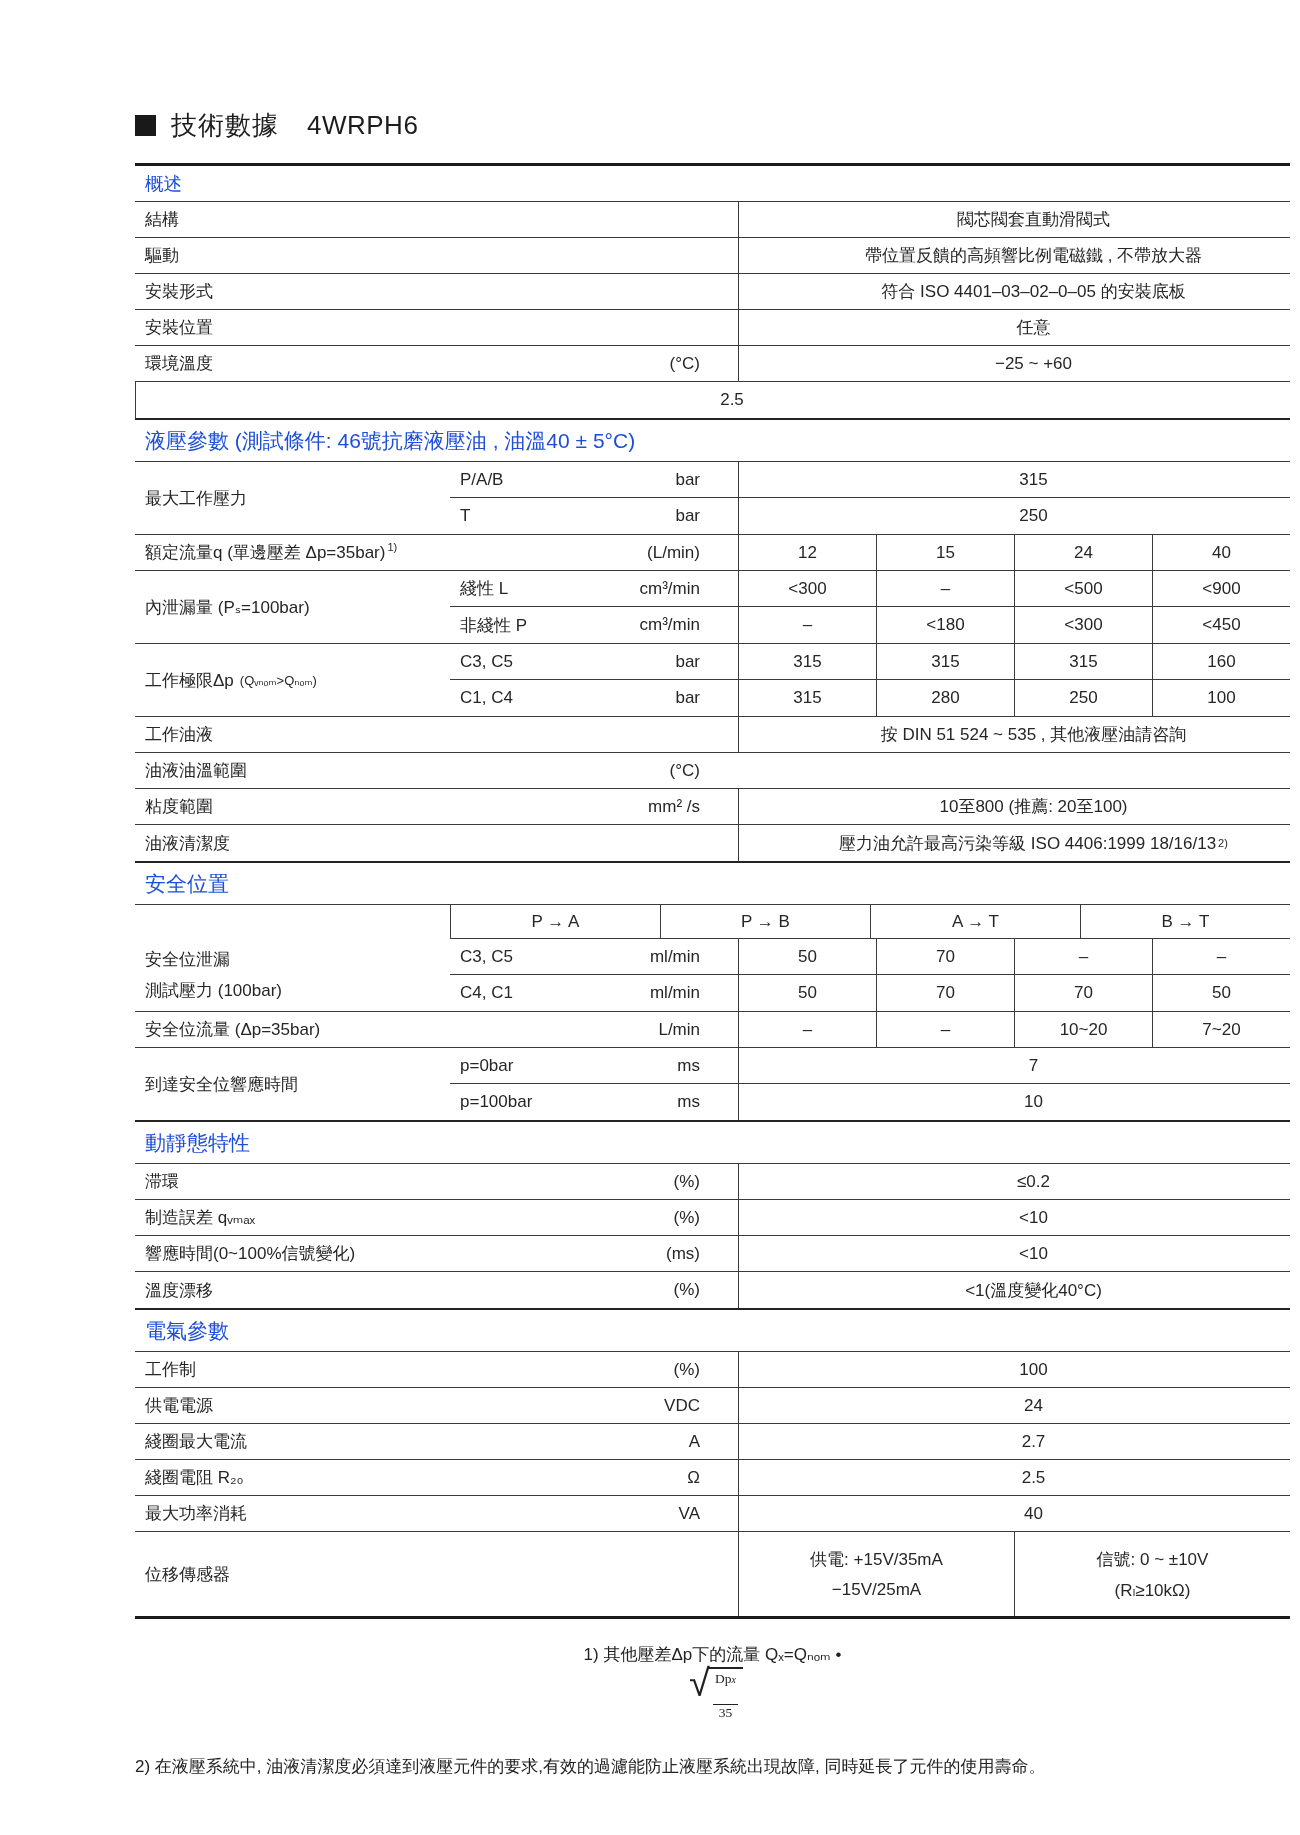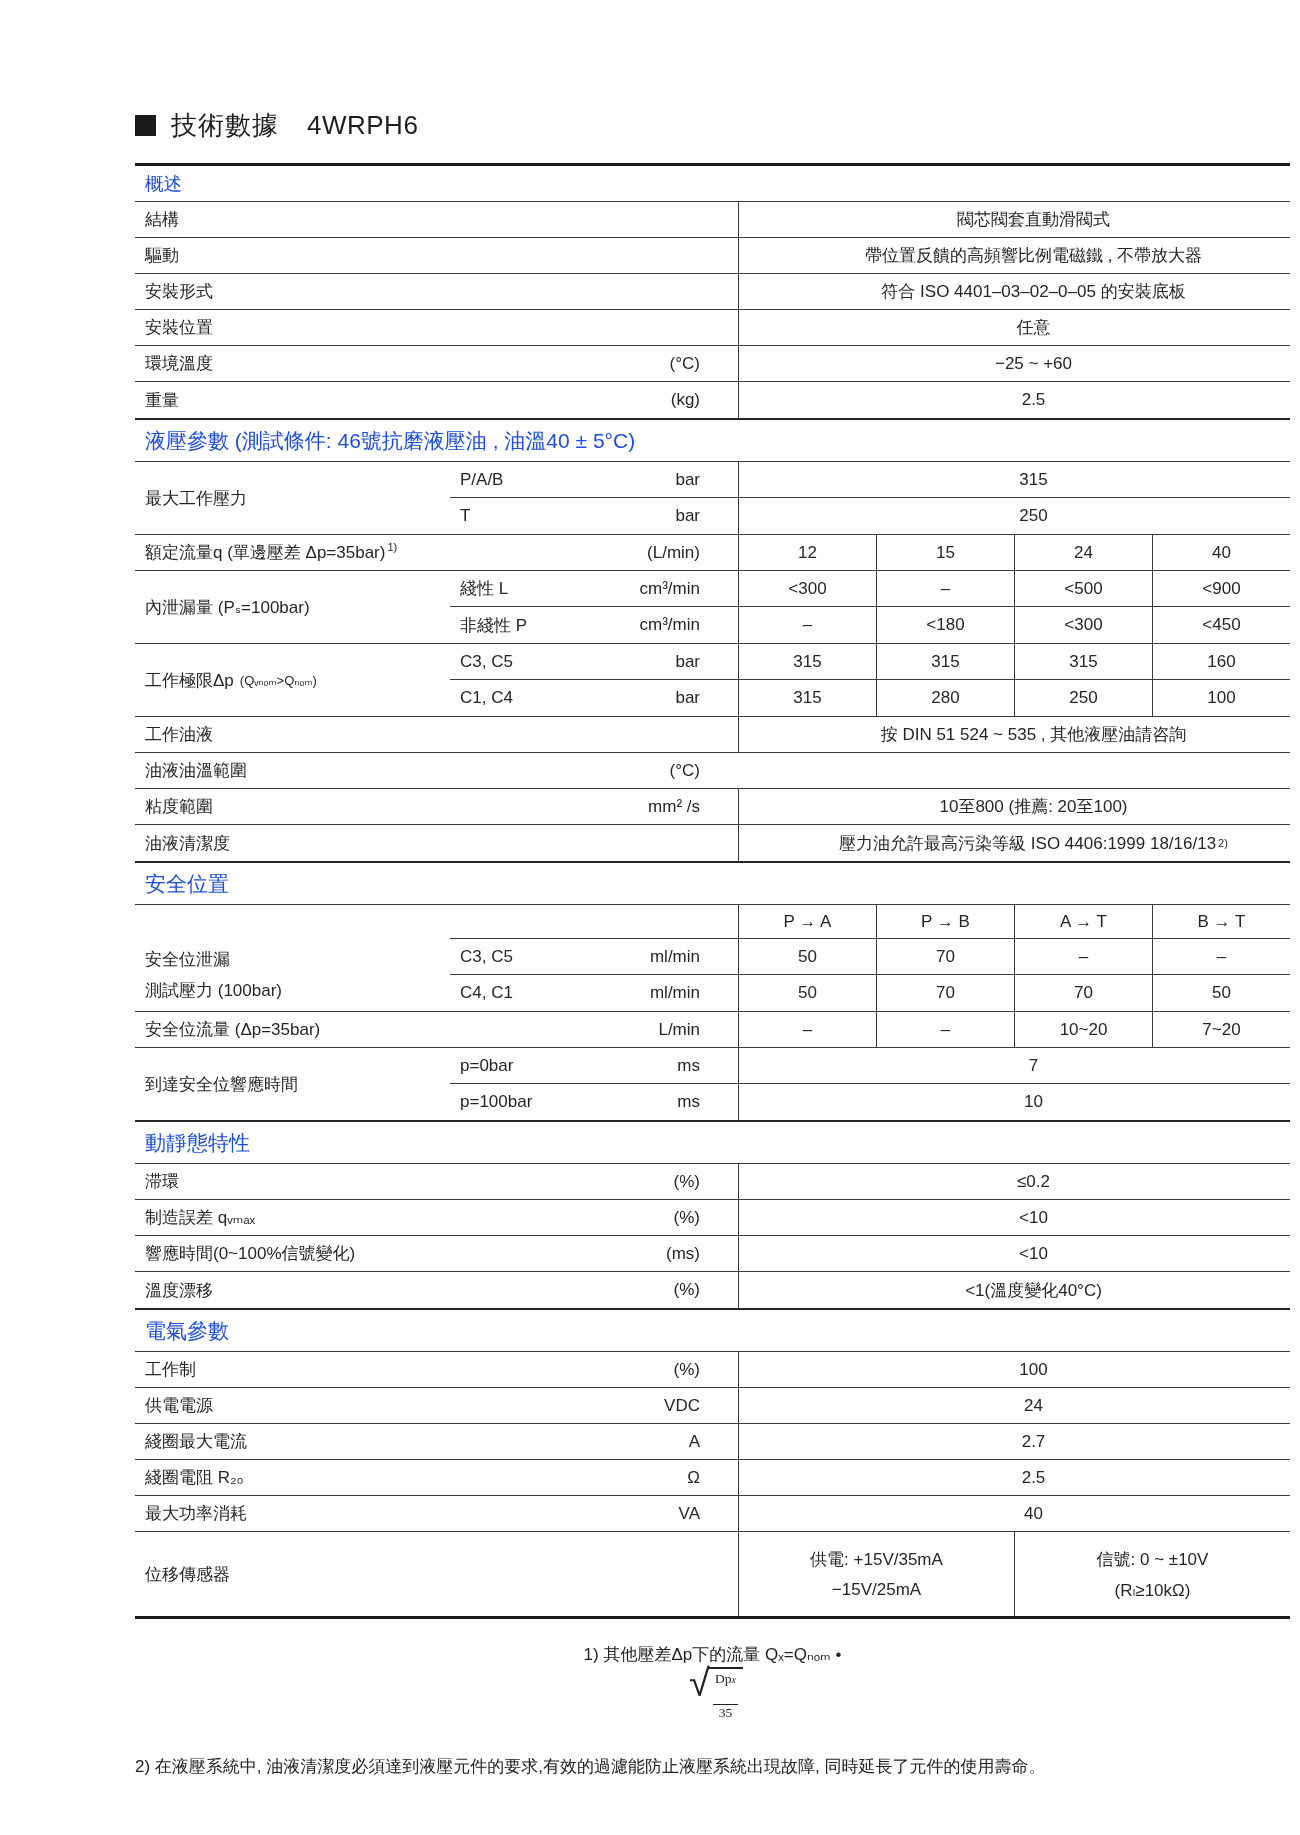--- a/index.html
+++ b/index.html
@@ -28,21 +28,21 @@
   .row { display:flex; height:36px; border-bottom:1.4px solid #3a3a3a; }
   .block { display:flex; border-bottom:1.4px solid #3a3a3a; }
   .row.nb, .block.nb { border-bottom:none; }
 
   .cell { display:flex; align-items:center; }
   .combo { width:603px; justify-content:space-between; padding:0 38px 0 10px; }
   .blk-label { width:315px; display:flex; align-items:center; padding-left:10px; }
   .blk-label.two-lines { flex-direction:column; align-items:flex-start; justify-content:flex-end; padding-bottom:5px; line-height:31px; }
   .blk-rest { flex:1; display:flex; flex-direction:column; }
   .subrow { display:flex; height:36px; border-bottom:1.4px solid #3a3a3a; }
-  .subrow.hdr { height:34px; }
+  .subrow.hdr { height:34px;flex-direction:column; }
   .subrow:last-child { border-bottom:none; }
   .sub { width:288px; justify-content:space-between; padding:0 38px 0 10px; }
   .val { flex:1; display:flex; align-items:center; justify-content:center; border-left:1.4px solid #3a3a3a; text-align:center;padding-left:38px; }
   .vals { flex:1; display:flex; }
   .vals > div { flex:1; border-left:1.4px solid #3a3a3a; display:flex; align-items:center; justify-content:center; }
 
   .row.sensor { height:84px; }
   .val2 { flex:1; display:flex;text-align:right; }
   .val2 > div { flex:1; border-left:1.4px solid #3a3a3a; display:flex; flex-direction:column; align-items:center; justify-content:center; gap:9px; }
 
@@ -103,24 +103,20 @@
       <div class="val">任意</div>
     </div>
     <div class="row">
       <div class="combo cell">
           <span>環境溫度</span>
           <span class="unit">(°C)</span>
         </div>
       <div class="val">−25 ~ +60</div>
     </div>
     <div class="row nb">
-      <div class="combo cell">
-          <span>重量</span>
-          <span class="unit">(kg)</span>
-        </div>
       <div class="val">2.5</div>
     </div>
 
     <div class="sect">液壓參數 (測試條件: 46號抗磨液壓油 , 油溫40 ± 5°C)</div>
 
     <div class="block">
       <div class="blk-label">最大工作壓力</div>
       <div class="blk-rest">
         <div class="subrow">
           <div class="sub cell">

